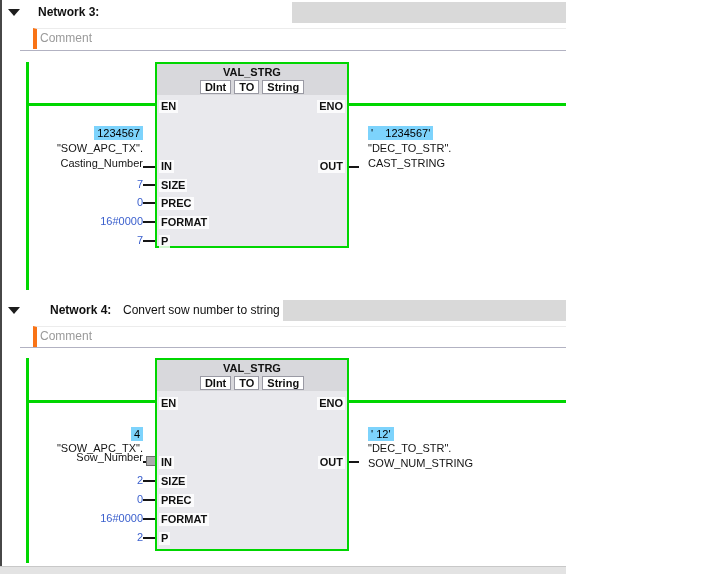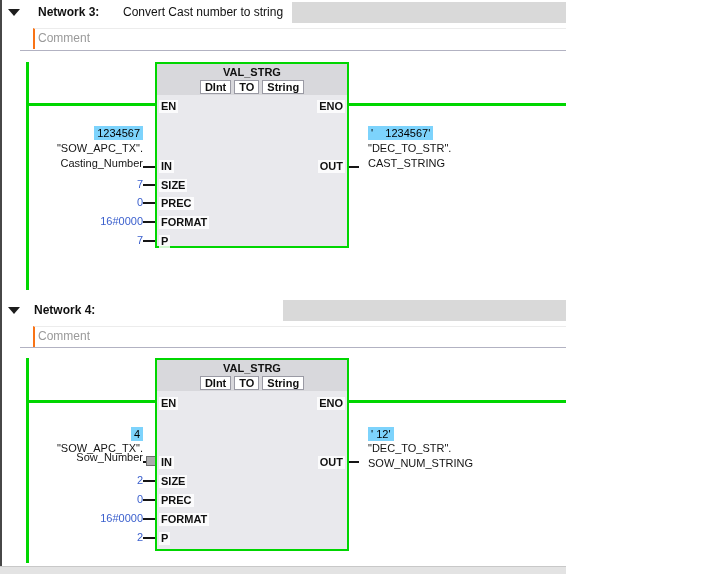--- a/index.html
+++ b/index.html
@@ -5,21 +5,21 @@
   html,body { margin:0; padding:0; background:#fff; font-family:"Liberation Sans",sans-serif; }
   .stage { position:relative; width:566px; height:574px; background:#ffffff; overflow:hidden; }
   .wire-g { position:absolute; background:#00d600; }
   .wire-b { position:absolute; background:#161616; }
   .rail { position:absolute; width:3px; background:#00d600; }
   .net-band { position:absolute; left:0; width:701px; height:21px; background:#d9d9d9; }
   .title-box { position:absolute; top:0; left:0; height:21px; background:#ffffff; }
   .tri { position:absolute; width:0; height:0; border-left:6px solid transparent; border-right:6px solid transparent; border-top:7px solid #1d1d1d; }
   .net-title { position:absolute; font-size:12px; font-weight:bold; color:#101010; white-space:nowrap; }
   .net-sub { position:absolute; font-size:12px; color:#101010; white-space:nowrap; }
-  .comment-box { position:absolute; left:33px; width:557px; height:21px; border-top:1px solid #ececec; border-left:2px solid #f97316; font-size:12px; color:#9a9a9a; padding:2px 0 0 3px; box-sizing:border-box; }
+  .comment-box { position:absolute; left:33px; width:557px; height:21px; border-top:1px solid #ececec; border-left:4px solid #f97316; font-size:12px; color:#9a9a9a; padding:2px 0 0 3px; box-sizing:border-box; }
   .cmt-line { position:absolute; left:20px; width:570px; height:1px; background:#b2b2c2; }
   .block { position:absolute; left:155px; width:194px; border:2px solid #00d600; background:#e9e9ed; box-sizing:border-box; }
   .blk-head { height:31px; background:#d8d8dc; text-align:center; padding-top:2px; box-sizing:border-box; }
   .blk-title { font-size:11px; font-weight:bold; color:#101010; line-height:13px; }
   .type-row { display:flex; justify-content:center; gap:3px; margin-top:1px; }
   .type-box { background:#ffffff; border:1px solid #9a9aa4; font-size:11px; font-weight:bold; line-height:12px; padding:0 4px; color:#101010; }
   .pin { position:absolute; font-size:11px; font-weight:bold; line-height:13px; color:#101010; background:rgba(255,255,255,.82); padding:0 2px; white-space:nowrap; }
   .pin.l { left:2px; } .pin.r { right:2px; }
   .opnd { position:absolute; font-size:11px; line-height:13px; color:#141414; white-space:pre; }
   .opnd.ra { left:30px; width:113px; text-align:right; }
@@ -33,21 +33,20 @@
 </style>
 </head>
 <body>
 
 <div class="stage">
 
   <div class="net-band" style="top:2px;"></div>
   <div class="title-box" style="top:2px; width:292px;"></div>
   <div class="tri" style="left:8px; top:9px;"></div>
   <div class="net-title" style="left:38px; top:5px;">Network 3:</div>
-  <div class="net-sub" style="left:123px; top:5px;">Convert Cast number to string</div>
 
   <div class="comment-box" style="top:28px;">Comment</div>
   <div class="cmt-line" style="top:50px;"></div>
 
   <div class="rail" style="left:26px; top:62px; height:228px;"></div>
   <div class="wire-g" style="left:27px; top:103px; width:128px; height:3px;"></div>
   <div class="wire-g" style="left:349px; top:103px; width:228px; height:3px;"></div>
   <div class="tick" style="left:575px; top:99px;"></div>
 
   <div class="wire-b" style="left:143px; top:166px; width:12px; height:2px;"></div>
@@ -84,21 +83,22 @@
   <div class="opnd ra const" style="top:215px;">16#0000</div>
   <div class="opnd ra const" style="top:234px;">7</div>
 
   <div class="opnd la" style="top:126px;"><span class="mon">'    1234567'</span></div>
   <div class="opnd la" style="top:142px;">"DEC_TO_STR".</div>
   <div class="opnd la" style="top:157px;">CAST_STRING</div>
 
   <div class="net-band" style="top:300px;"></div>
   <div class="title-box" style="top:300px; width:283px;"></div>
   <div class="tri" style="left:8px; top:307px;"></div>
-  <div class="net-title" style="left:34px; top:303px;">Network 4:</div>
+  <div class="net-title" style="left:50px; top:303px;">Network 4:</div>
+  <div class="net-sub" style="left:123px; top:303px;">Convert sow number to string</div>
 
   <div class="comment-box" style="top:326px;">Comment</div>
   <div class="cmt-line" style="top:347px;"></div>
 
   <div class="rail" style="left:26px; top:358px; height:205px;"></div>
   <div class="wire-g" style="left:27px; top:400px; width:128px; height:3px;"></div>
   <div class="wire-g" style="left:349px; top:400px; width:228px; height:3px;"></div>
   <div class="tick" style="left:575px; top:396px;"></div>
 
   <div class="wire-b" style="left:143px; top:461px; width:12px; height:2px;"></div>

